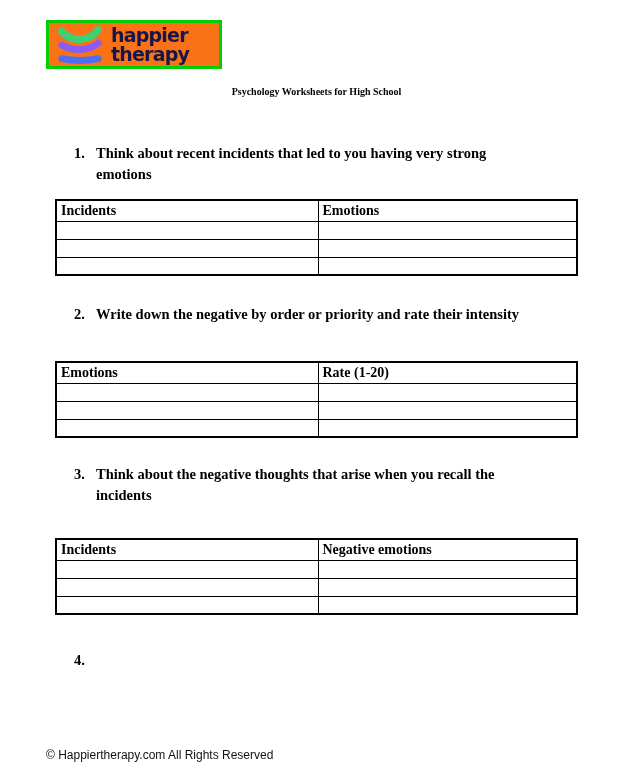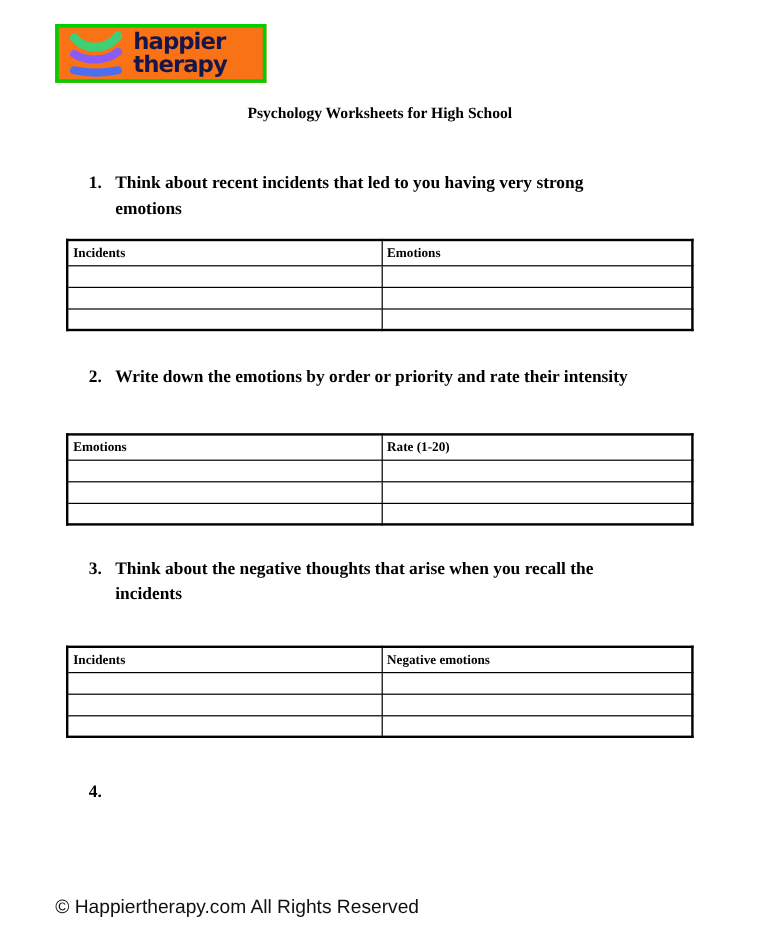--- a/index.html
+++ b/index.html
@@ -38,21 +38,21 @@
     color: #16164a;
   }
 
   
   .title {
     position: absolute;
     left: 0; top: 86px;
     width: 100%;
     text-align: center;
     font-weight: bold;
-    font-size: 13px;
+    font-size: 10px;
   }
 
   
   .item {
     position: absolute;
     left: 96px;
     width: 432px;
     font-weight: bold;
     font-size: 14.5px;
     line-height: 21px;
@@ -77,32 +77,32 @@
   .wtable td {
     border: 1px solid #000000;
     height: 18px;
     padding: 0 0 0 4px;
     vertical-align: middle;
   }
   .wtable { border: 2px solid #000000; }
   .wtable tr.hdr td {
     height: 21px;
     font-weight: bold;
-    font-size: 11px;
+    font-size: 14px;
   }
   .wtable col.c1 { width: 262px; }
   .wtable col.c2 { width: 259px; }
 
   
   .footer {
     position: absolute;
     left: 46px;
     top: 748px;
     font-family: "Liberation Sans", sans-serif;
-    font-size: 16px;
+    font-size: 12px;
     color: #111111;
   }
 </style>
 </head>
 <body>
 
 <div class="page">
 
   <div class="logo">
     <svg class="logo-icon" viewBox="0 0 50 44">
@@ -143,21 +143,21 @@
         </tr>
     <tr>
           <td></td>
           <td></td>
         </tr>
   </tbody>
     </table>
 
   <div class="item item-2">
     <span class="num">2.</span>
-    <span>Write down the emotions by order or priority and rate their intensity</span>
+    <span>Write down the negative by order or priority and rate their intensity</span>
   </div>
 
   <table class="wtable table-2">
     <colgroup>
         <col class="c1">
         <col class="c2">
       </colgroup>
     <tbody>
         <tr class="hdr">
       <td>Emotions</td>

